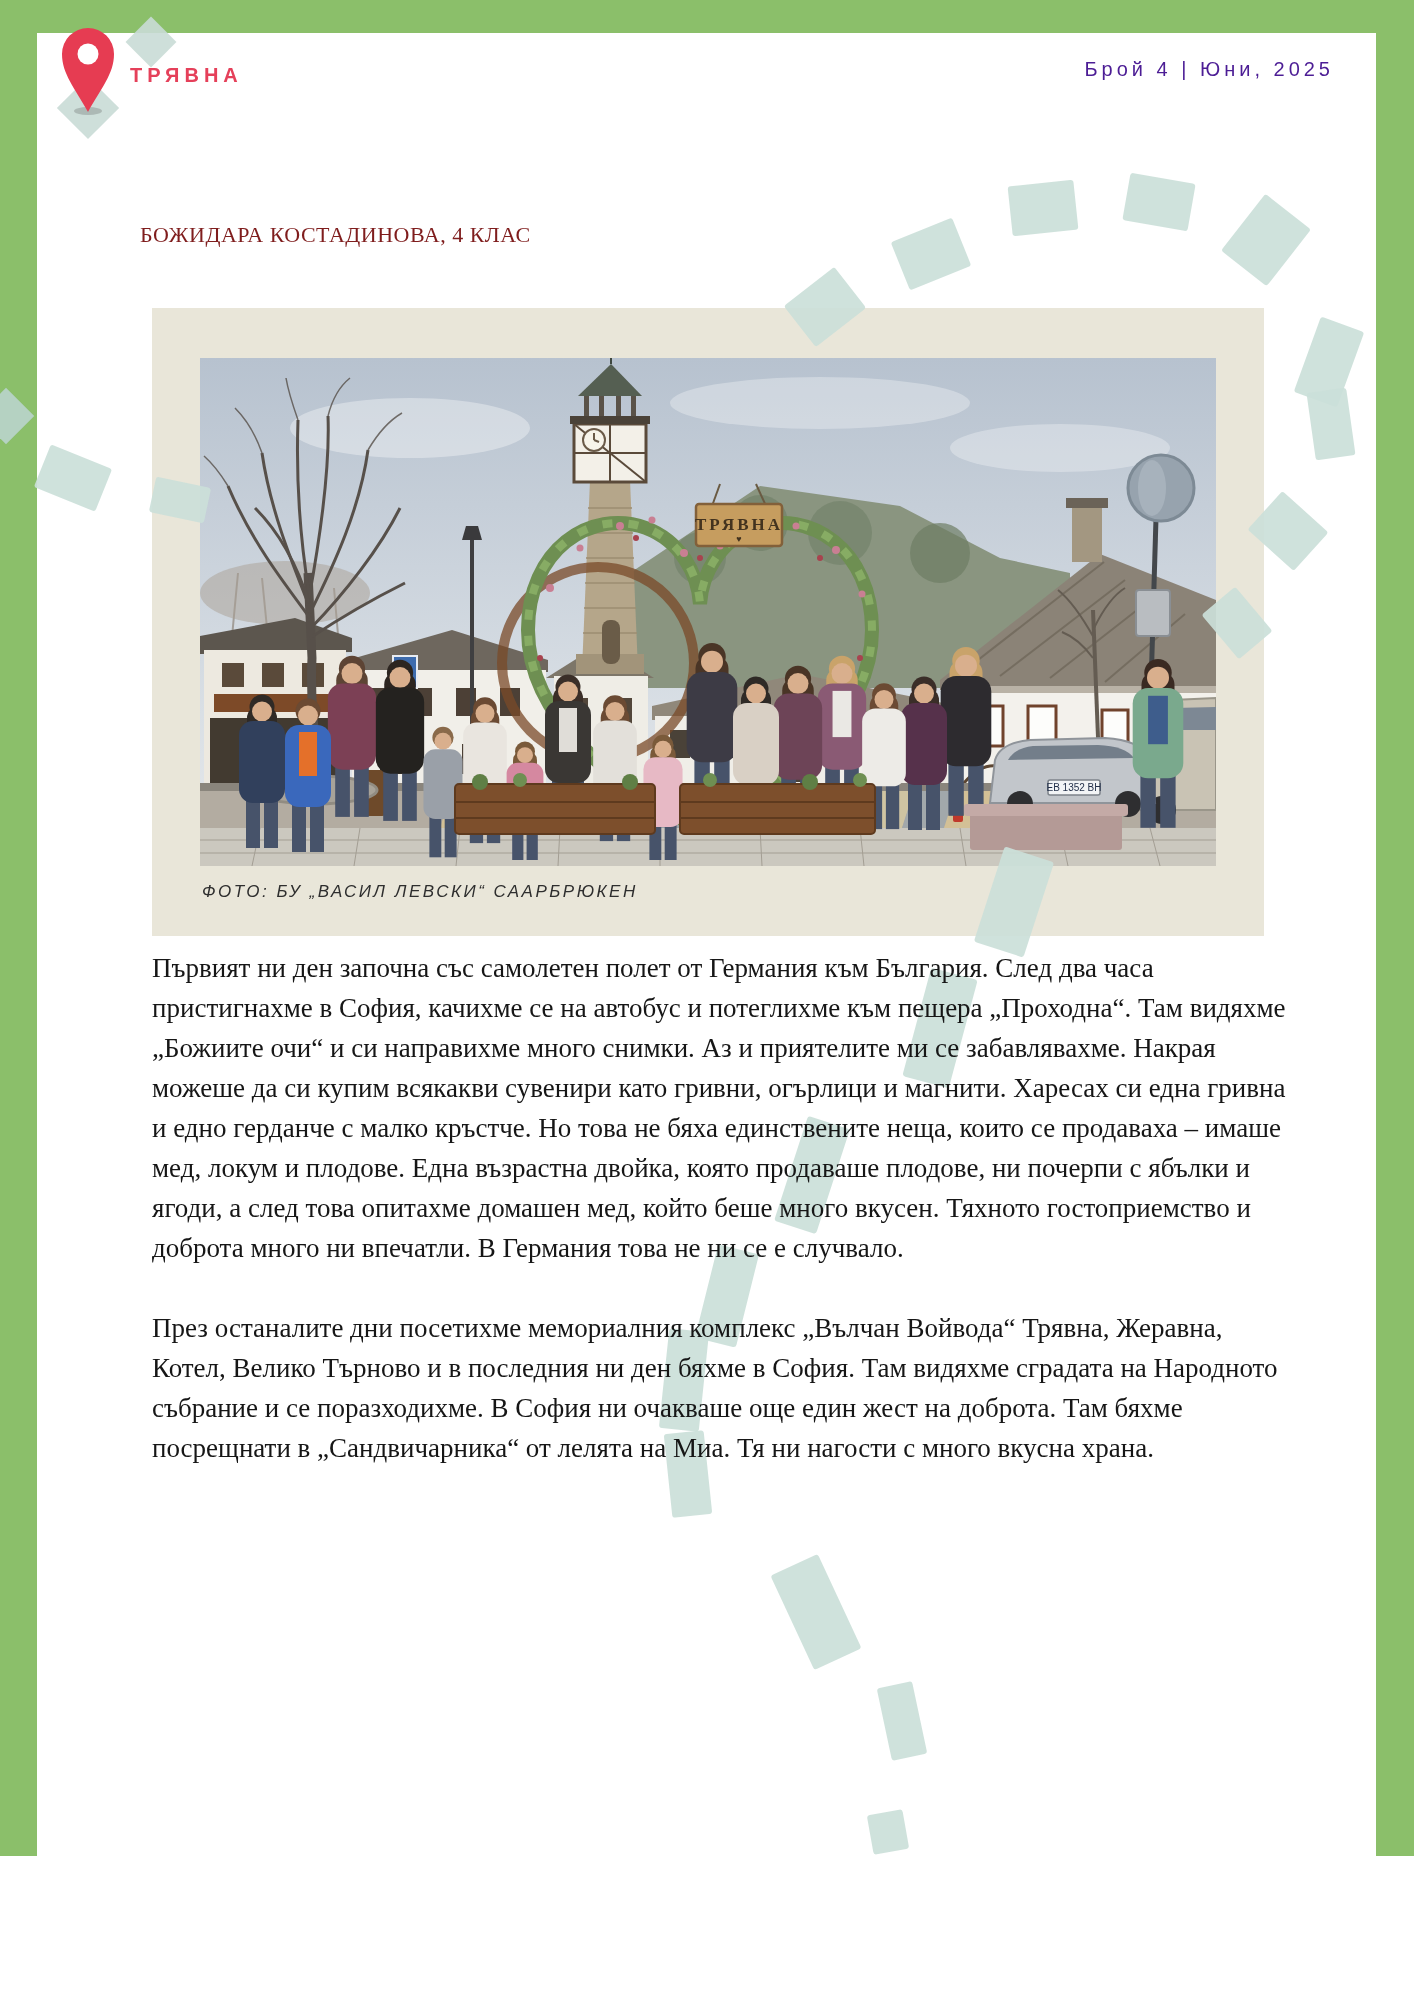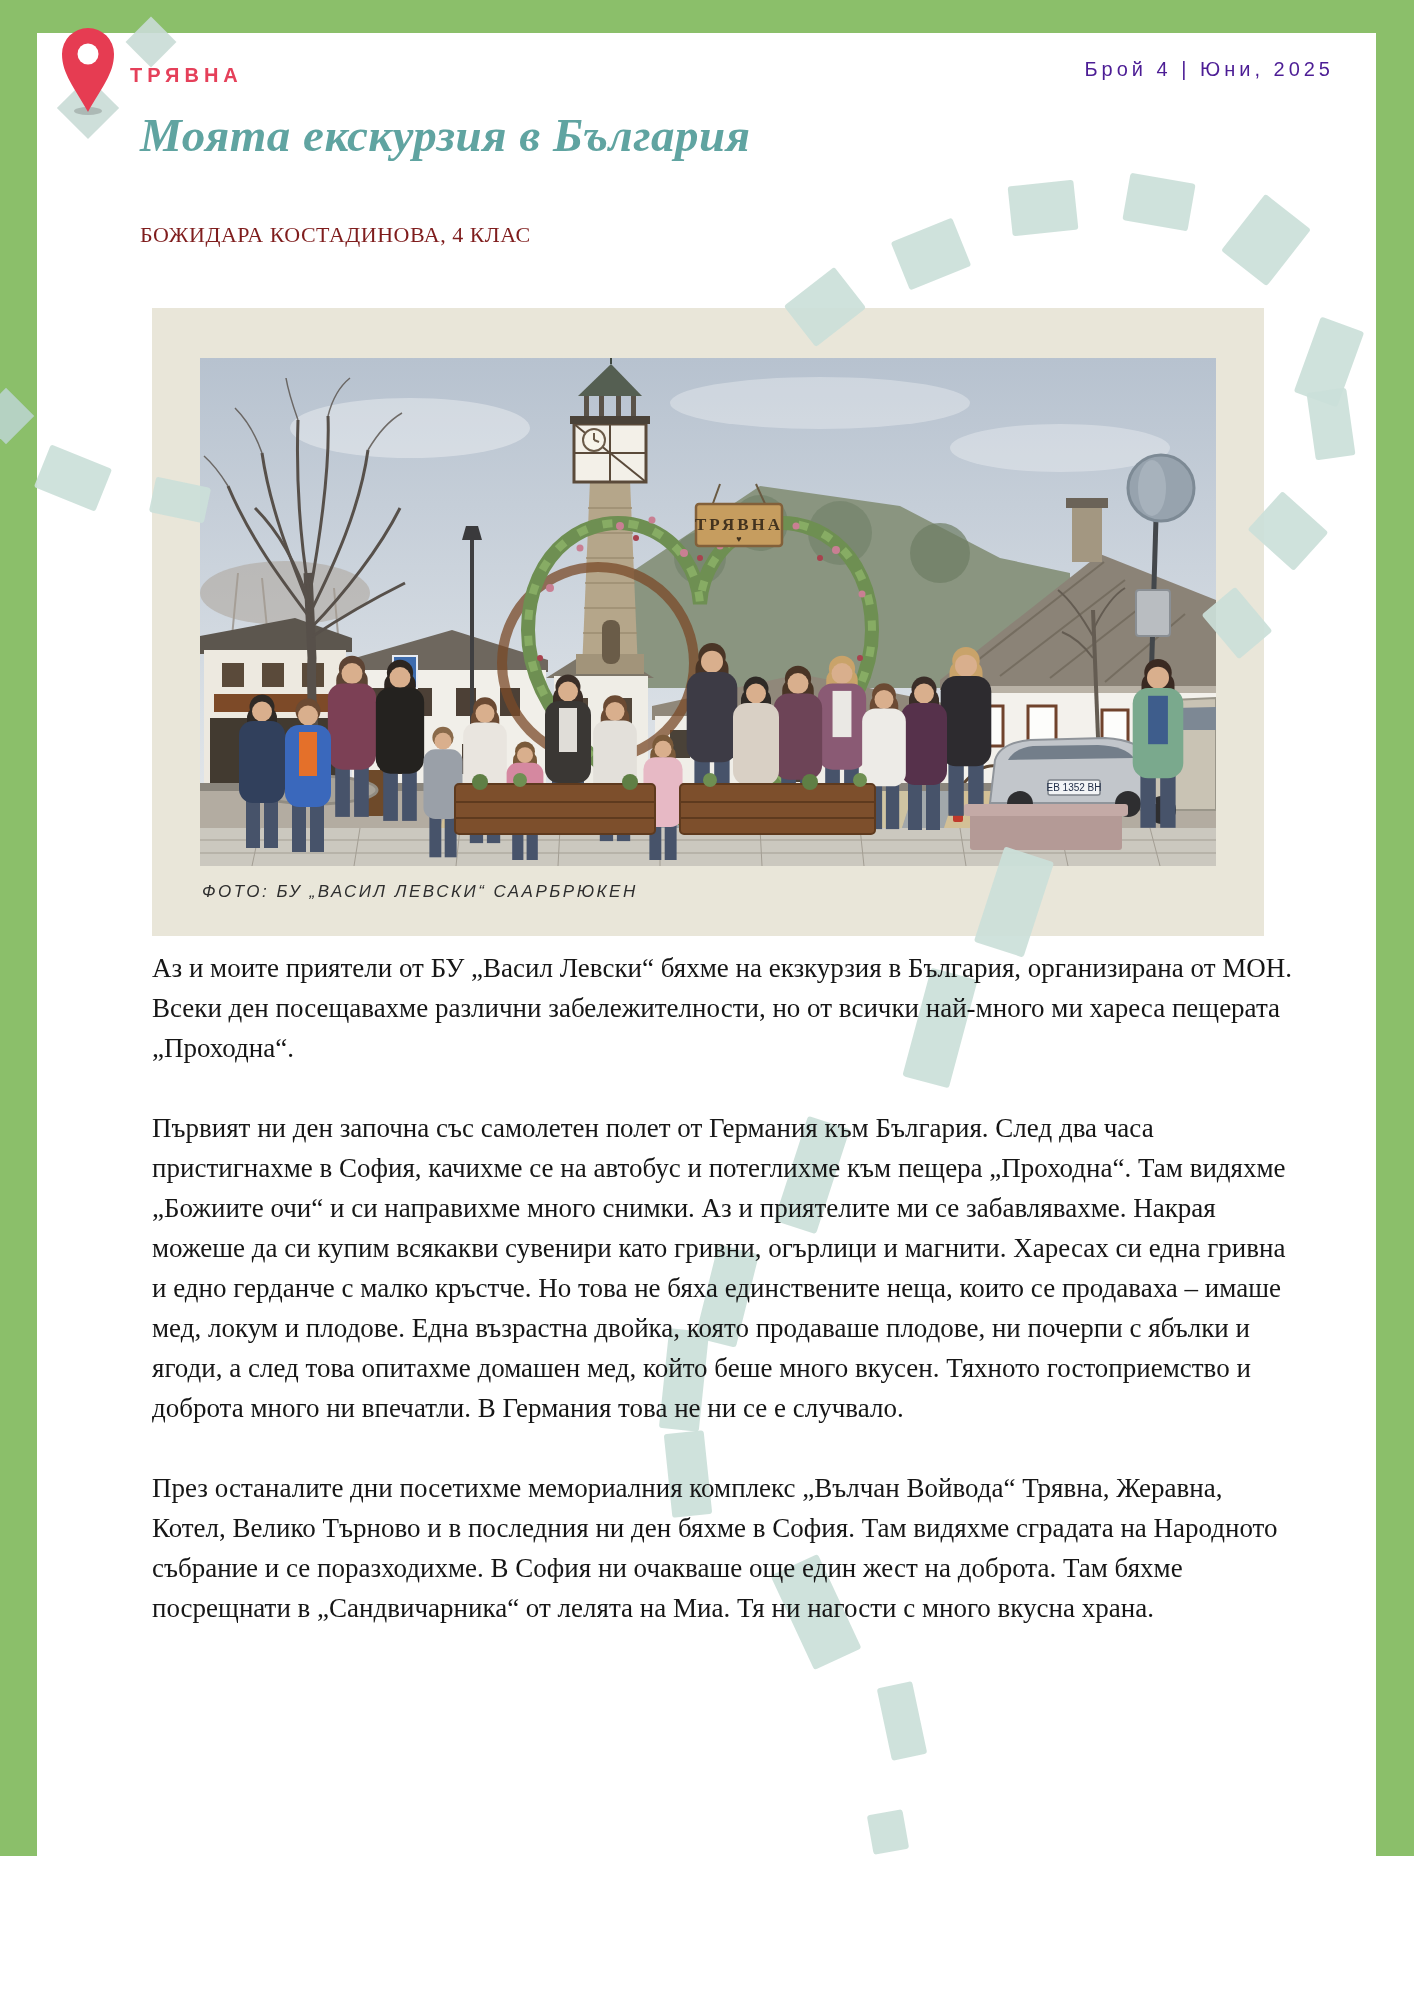--- a/index.html
+++ b/index.html
@@ -69,21 +69,20 @@
   <div class="pin-wrap" style="z-index:3;">
     <svg width="64" height="92" viewBox="0 0 64 92">
       <ellipse cx="32" cy="85" rx="14" ry="4" fill="#9aa5a2" opacity="0.65"></ellipse>
       <path d="M32,86 C19,62 6,48 6,28 A26,26 0 1 1 58,28 C58,48 45,62 32,86 Z" fill="#e63c52"></path>
       <circle cx="32" cy="28" r="10.5" fill="#ffffff"></circle>
     </svg>
   </div>
   <div class="loc-label" style="z-index:3;">ТРЯВНА</div>
   <div class="issue" style="z-index:3;">Брой 4 | Юни, 2025</div>
 
-  <h1 class="title" style="z-index:3;margin:0;">Моята екскурзия в България</h1>
   <div class="byline" style="z-index:3;">БОЖИДАРА КОСТАДИНОВА, 4 КЛАС</div>
 
   <div class="card" style="z-index:1;">
     <svg class="photo" viewBox="0 0 1016 508" preserveAspectRatio="none">
       <defs>
         <linearGradient id="sky" x1="0" y1="0" x2="0" y2="1">
           <stop offset="0" stop-color="#b7c2cf"></stop>
           <stop offset="0.7" stop-color="#d9dfe5"></stop>
           <stop offset="1" stop-color="#e8eaec"></stop>
         </linearGradient>
@@ -470,21 +469,20 @@
           <circle cx="660" cy="422" r="7" fill="#6e8f52"></circle>
       </g>
 
       <rect x="770" y="452" width="152" height="40" rx="3" fill="#b49a96"></rect>
       <rect x="764" y="446" width="164" height="12" rx="3" fill="#c4aaa6"></rect>
     </svg>
     <div class="caption">ФОТО: БУ „ВАСИЛ ЛЕВСКИ“ СААРБРЮКЕН</div>
   </div>
 
   <div class="body-text">
-    <p>Аз и моите приятели от БУ „Васил Левски“ бяхме на екзкурзия в България, организирана от МОН. Всеки ден посещавахме различни забележителности, но от всички най-много ми хареса пещерата „Проходна“.</p>
     <p>Първият ни ден започна със самолетен полет от Германия към България. След два часа пристигнахме в София, качихме се на автобус и потеглихме към пещера „Проходна“. Там видяхме „Божиите очи“ и си направихме много снимки. Аз и приятелите ми се забавлявахме. Накрая можеше да си купим всякакви сувенири като гривни, огърлици и магнити. Харесах си една гривна и едно герданче с малко кръстче. Но това не бяха единствените неща, които се продаваха – имаше мед, локум и плодове. Една възрастна двойка, която продаваше плодове, ни почерпи с ябълки и ягоди, а след това опитахме домашен мед, който беше много вкусен. Тяхното гостоприемство и доброта много ни впечатли. В Германия това не ни се е случвало.</p>
     <p class="no-gap">През останалите дни посетихме мемориалния комплекс „Вълчан Войвода“ Трявна, Жеравна, Котел, Велико Търново и в последния ни ден бяхме в София. Там видяхме сградата на Народното събрание и се поразходихме. В София ни очакваше още един жест на доброта. Там бяхме посрещнати в „Сандвичарника“ от лелята на Миа. Тя ни нагости с много вкусна храна.</p>
   </div>
 
   <div class="signpost">
     <svg width="150" height="96" viewBox="0 0 150 96">
       <rect x="60" y="0" width="14" height="96" fill="#8bbf6a"></rect>
       <polygon points="6,14 106,14 128,33 106,52 6,52" fill="#8bbf6a"></polygon>
       <polygon points="98,60 40,60 26,70 40,80 98,80" fill="#8bbf6a"></polygon>
       <text x="62" y="43" text-anchor="middle" font-family="Liberation Serif, serif" font-size="30" fill="#111111">8</text>

